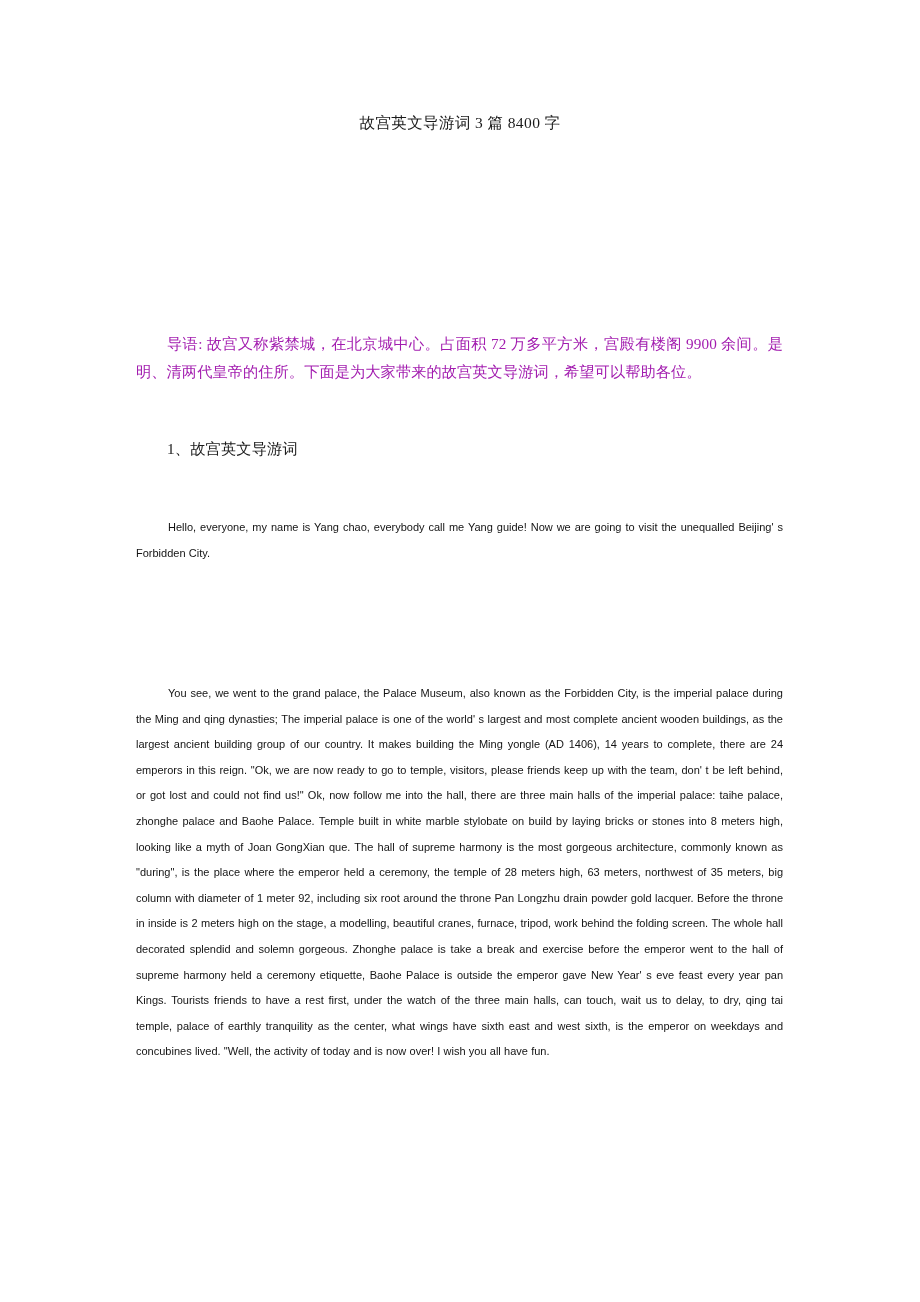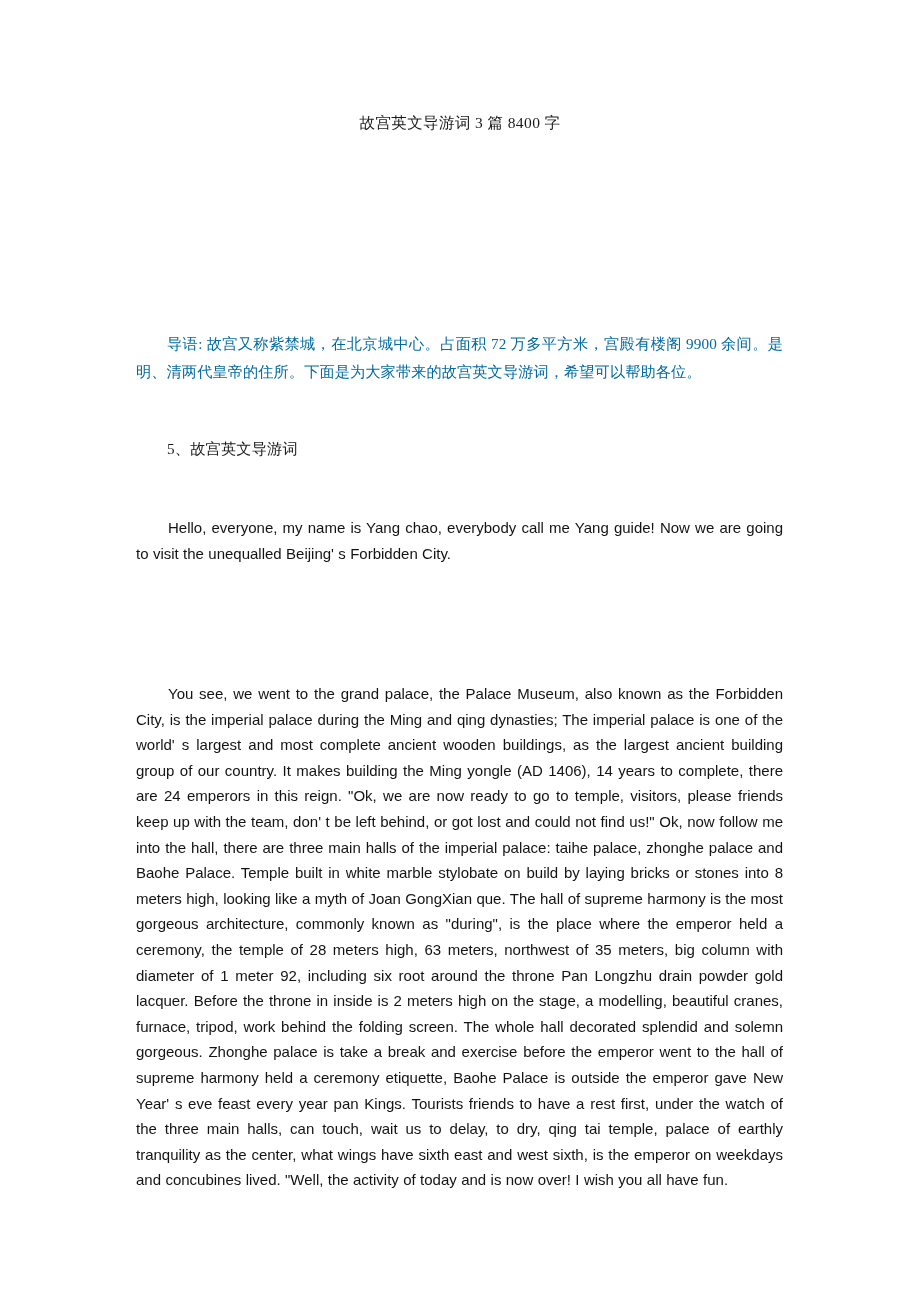--- a/index.html
+++ b/index.html
@@ -50,56 +50,56 @@
 
   
   .lead-para {
     top: 330px;
     font-family: "Liberation Serif", "DejaVu Serif", serif;
     font-size: 15.2px;
     line-height: 28px;
     text-align: justify;
     text-justify: inter-ideograph;
     text-indent: 31px;
-    color: #0369a1;
+    color: #a21caf;
     letter-spacing: 0.1px;
   }
 
   
   .section-heading {
     top: 437px;
     font-family: "Liberation Serif", "DejaVu Serif", serif;
     font-size: 15.2px;
     line-height: 24px;
     text-indent: 31px;
     color: #1a1a1a;
     letter-spacing: 0.2px;
   }
 
   
   .body-para {
     font-family: "Liberation Sans", "DejaVu Sans", sans-serif;
-    font-size: 15px;
+    font-size: 11px;
     line-height: 25.6px;
     text-align: justify;
     text-indent: 32px;
     color: #131313;
     word-spacing: 0.2px;
   }
   .body-para.p1 { top: 515px; }
   .body-para.p2 { top: 641px; margin-top: 40px; }
 </style>
 </head>
 <body>
 
 <div class="page">
 
   <div class="doc-title">故宫英文导游词 3 篇 8400 字</div>
 
   <div class="col lead-para">导语: 故宫又称紫禁城，在北京城中心。占面积 72 万多平方米，宫殿有楼阁 9900 余间。是明、清两代皇帝的住所。下面是为大家带来的故宫英文导游词，希望可以帮助各位。</div>
 
-  <div class="col section-heading">5、故宫英文导游词</div>
+  <div class="col section-heading">1、故宫英文导游词</div>
 
   <div class="col body-para p1">Hello, everyone, my name is Yang chao, everybody call me Yang guide! Now we are going to visit the unequalled Beijing'     s Forbidden City.</div>
 
   <div class="col body-para p2">You see, we went to the grand palace, the Palace Museum, also known as the Forbidden City, is the imperial palace during the Ming and qing dynasties; The imperial palace is one of the world'     s largest and most complete ancient wooden buildings, as the largest ancient building group of our country. It makes building the Ming yongle (AD 1406), 14 years to complete, there are 24 emperors in this reign. "Ok, we are now ready to go to temple, visitors, please friends keep up with the team, don'     t be left behind, or got lost and could not find us!" Ok, now follow me into the hall, there are three main halls of the imperial palace: taihe palace, zhonghe palace and Baohe Palace. Temple built in white marble stylobate on build by laying bricks or stones into 8 meters high, looking like a myth of Joan GongXian que. The hall of supreme harmony is the most gorgeous architecture, commonly known as "during", is the place where the emperor held a ceremony, the temple of 28 meters high, 63 meters, northwest of 35 meters, big column with diameter of 1 meter 92, including six root around the throne Pan Longzhu drain powder gold lacquer. Before the throne in inside is 2 meters high on the stage, a modelling, beautiful cranes, furnace, tripod, work behind the folding screen. The whole hall decorated splendid and solemn gorgeous. Zhonghe palace is take a break and exercise before the emperor went to the hall of supreme harmony held a ceremony etiquette, Baohe Palace is outside the emperor gave New Year'     s eve feast every year pan Kings. Tourists friends to have a rest first, under the watch of the three main halls, can touch, wait us to delay, to dry, qing tai temple, palace of earthly tranquility as the center, what wings have sixth east and west sixth, is the emperor on weekdays and concubines lived. "Well, the activity of today and is now over! I wish you all have fun.</div>
 
 </div>
 
 </body></html>

